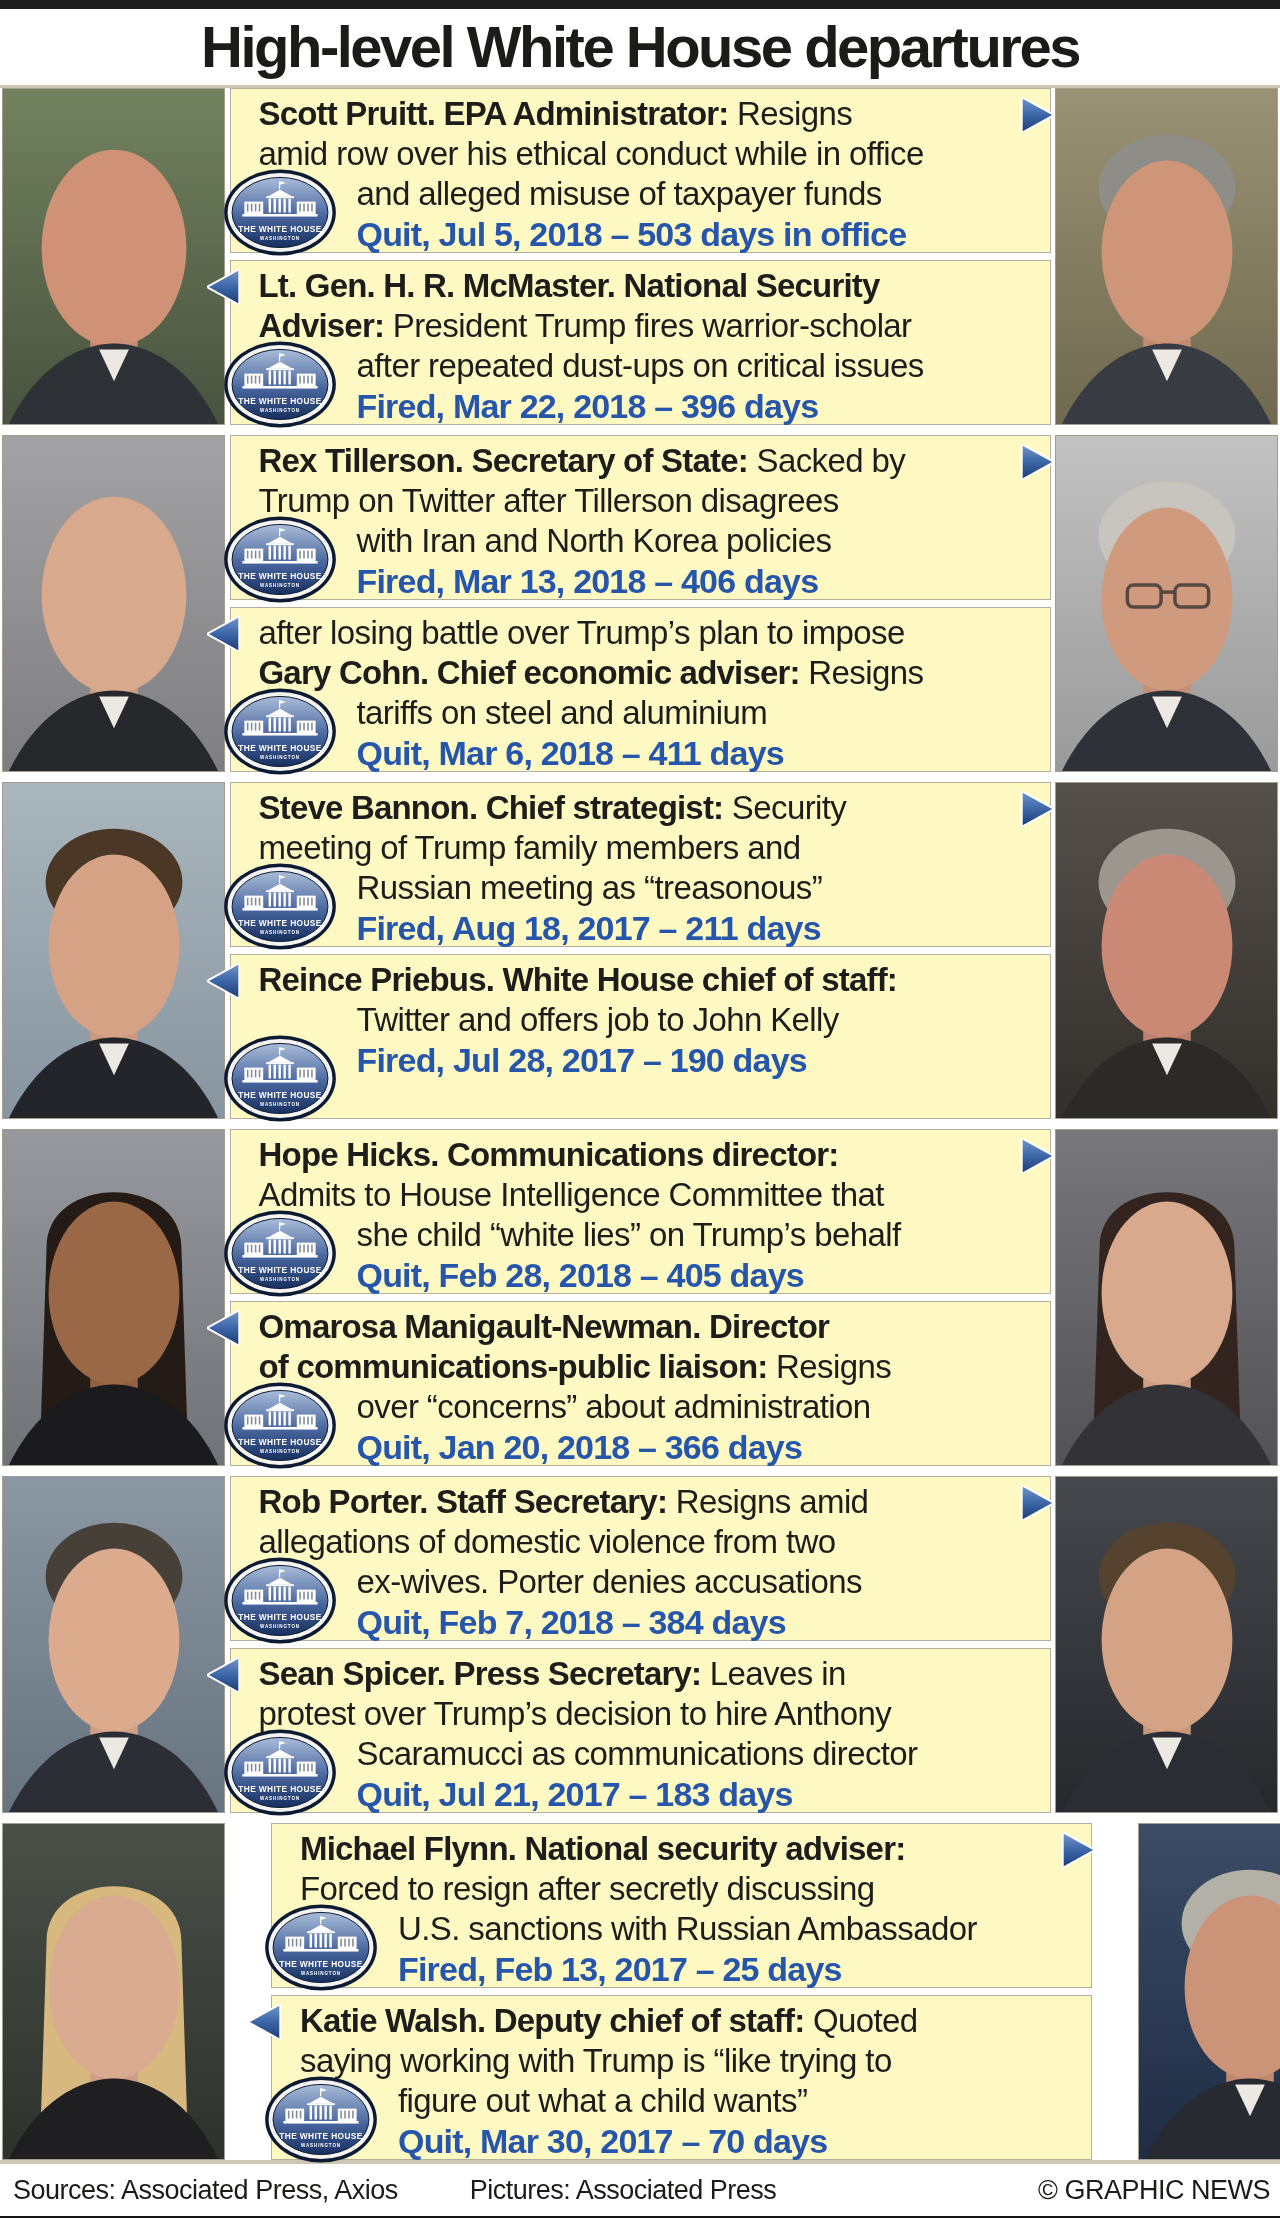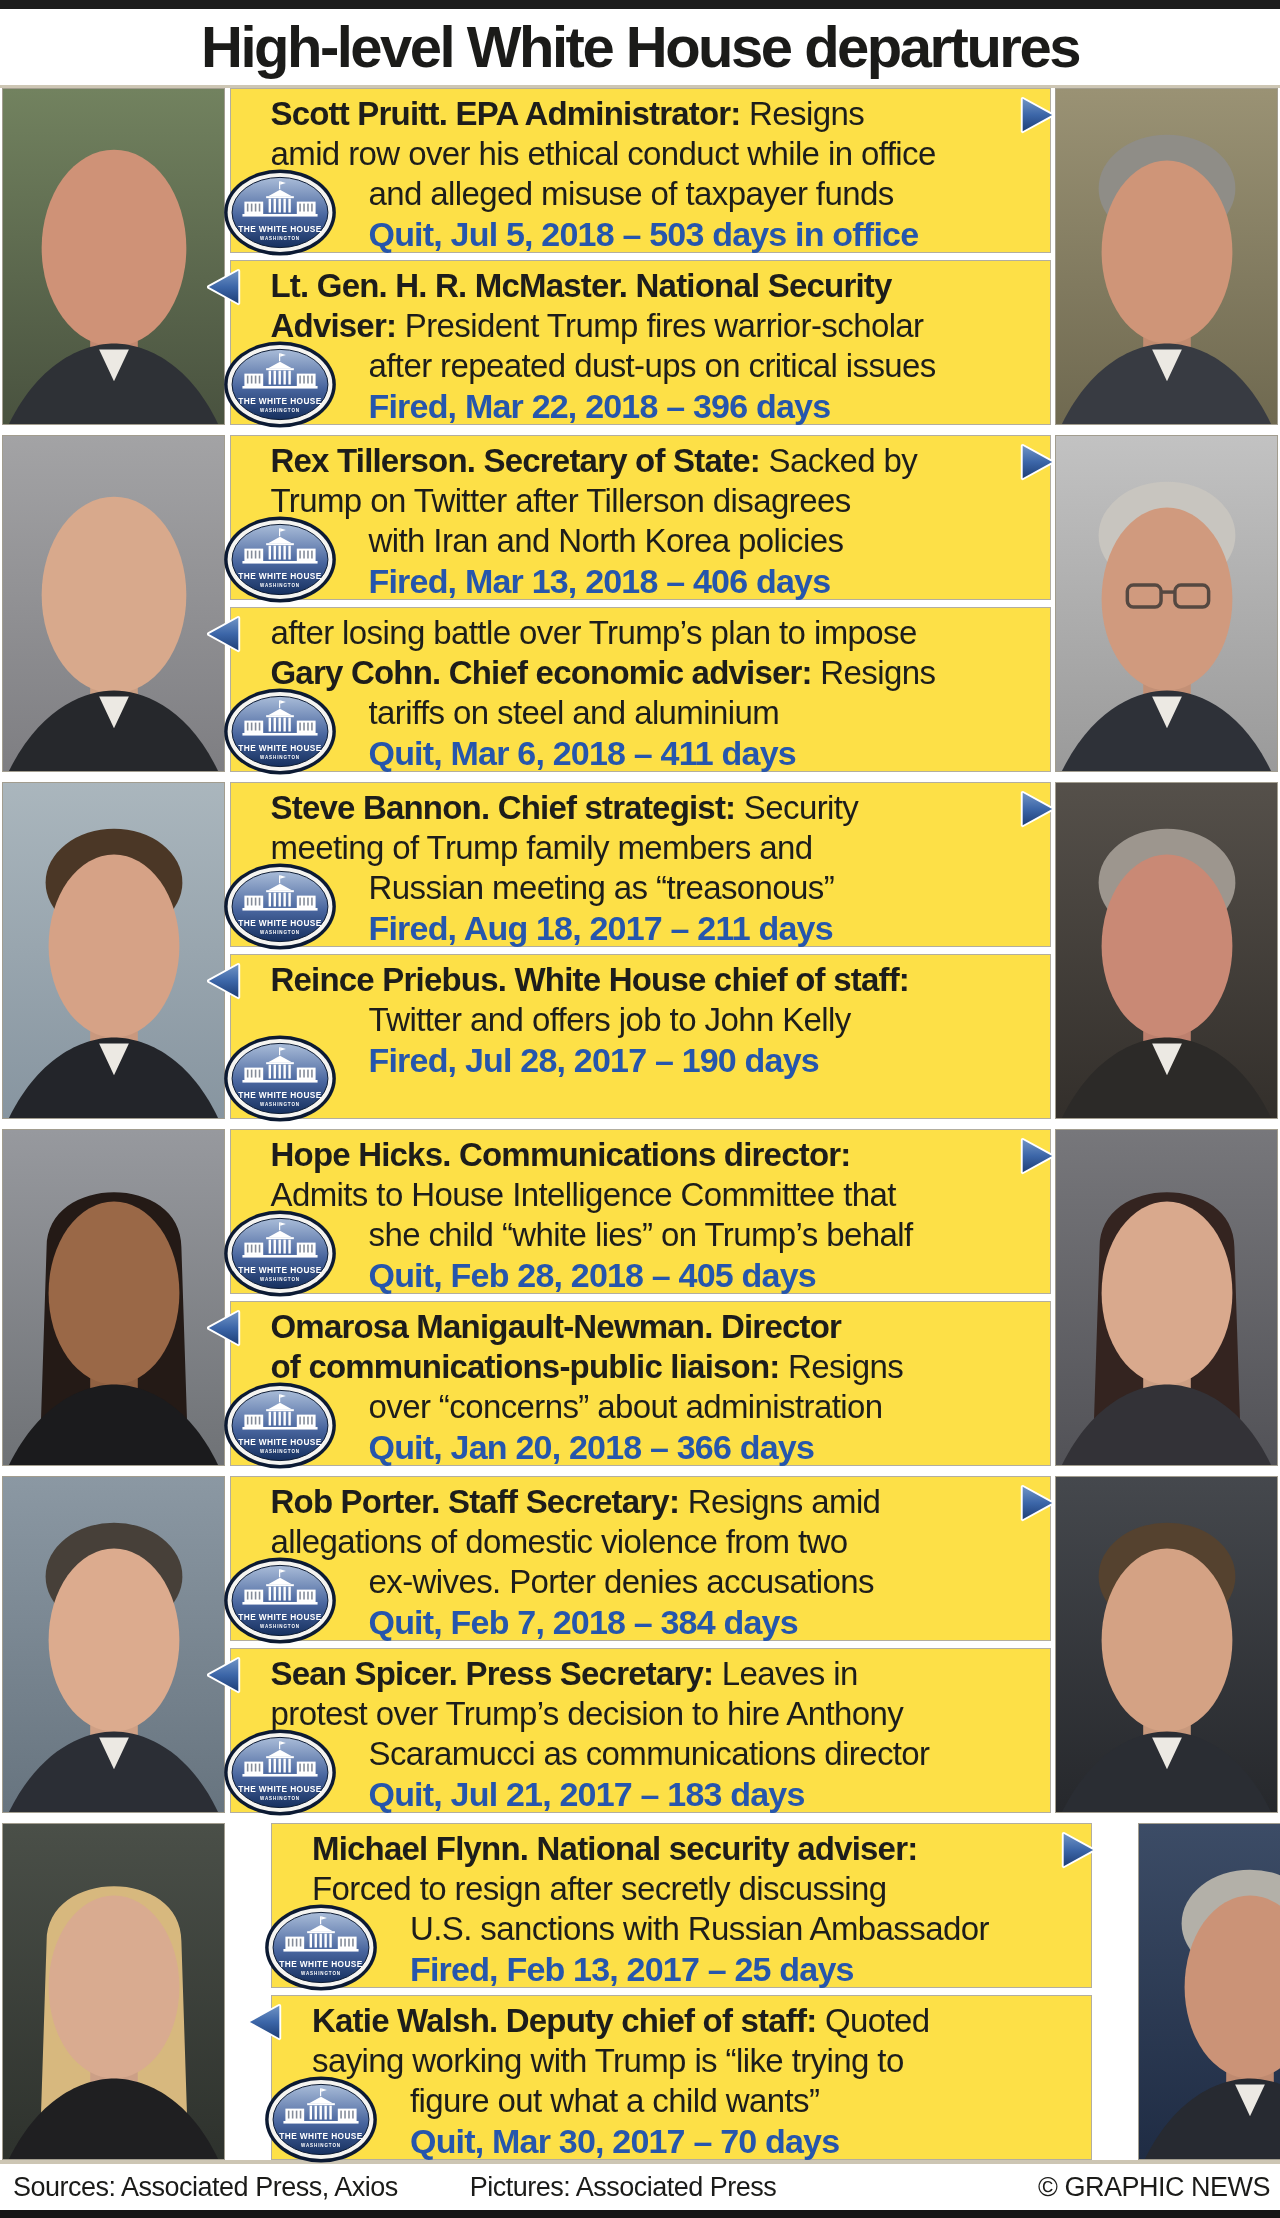--- a/index.html
+++ b/index.html
@@ -10,35 +10,35 @@
   h1.title{margin:0;height:76px;line-height:76px;text-align:center;font-size:58px;font-weight:bold;
            letter-spacing:-2.5px;color:#1b1b19;}
   .rule{height:3px;background:#cdc6b4;}
   .footer-rule{height:4px;background:#cdc6b4;}
   main{display:block;}
   .group{display:flex;justify-content:space-between;padding:0 2px;height:337px;margin-bottom:10px;}
   .group:last-child{margin-bottom:0;gap:46px;}
   .photo{width:223px;height:337px;border:1px solid #a29d8f;box-sizing:border-box;background:#888;flex:none;}
   .photo svg{display:block;width:100%;height:100%;}
   .panels{width:821px;flex:none;display:flex;flex-direction:column;justify-content:space-between;}
-  .panel{position:relative;box-sizing:border-box;width:821px;height:165px;background:#fde047;
-         border:1px solid #b3ae9f;padding:5px 18px 0 40px;}
+  .panel{position:relative;box-sizing:border-box;width:821px;height:165px;background:#fef9c3;
+         border:1px solid #b3ae9f;padding:5px 18px 0 28px;}
   .line{height:40px;line-height:40px;white-space:nowrap;font-size:33px;letter-spacing:-0.6px;color:#1d1d1b;}
   .line b{font-weight:700;letter-spacing:-0.8px;}
   .ind{margin-left:98px;}
   .date{color:#2656ac;font-weight:700;font-size:34px;}
   .seal{position:absolute;left:-8px;bottom:-4px;width:114px;height:87px;z-index:3;}
   .seal svg{display:block;width:100%;height:100%;}
   .seal-t1{fill:#fff;font-family:"Liberation Sans",sans-serif;font-weight:bold;font-size:8.4px;letter-spacing:.4px;}
   .seal-t2{fill:#fff;font-family:"Liberation Sans",sans-serif;font-weight:bold;font-size:4.6px;letter-spacing:.9px;}
   .arrow{position:absolute;top:7px;width:36px;height:38px;z-index:4;}
   .arrow svg{display:block;width:100%;height:100%;}
   .arrow-right{right:-4px;}
   .arrow-left{left:-24px;}
-  footer{height:46px;display:flex;align-items:center;font-size:27px;color:#1b1b19;letter-spacing:-0.5px;}
+  footer{height:52px;display:flex;align-items:center;font-size:27px;color:#1b1b19;letter-spacing:-0.5px;}
   .src{margin-left:13px;}
   .pic{margin-left:72px;}
   .cop{margin-left:auto;margin-right:10px;}
   .defs-holder{position:absolute;width:0;height:0;overflow:hidden;}
 </style>
 </head>
 <body>
 
 <div class="page">
 

